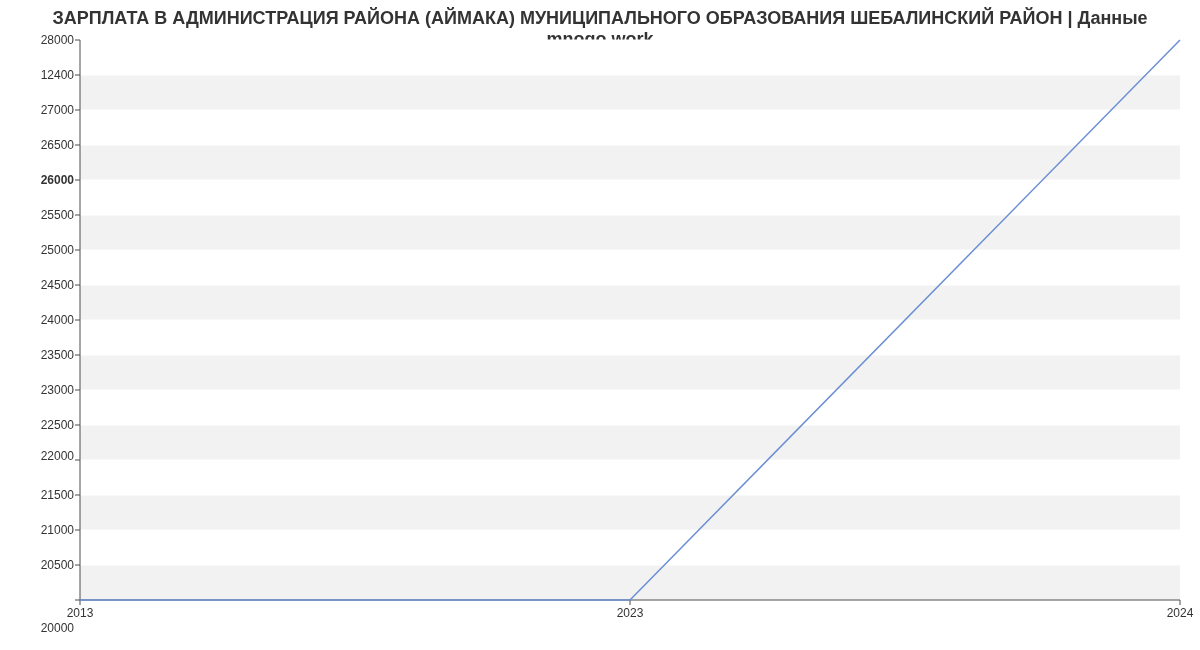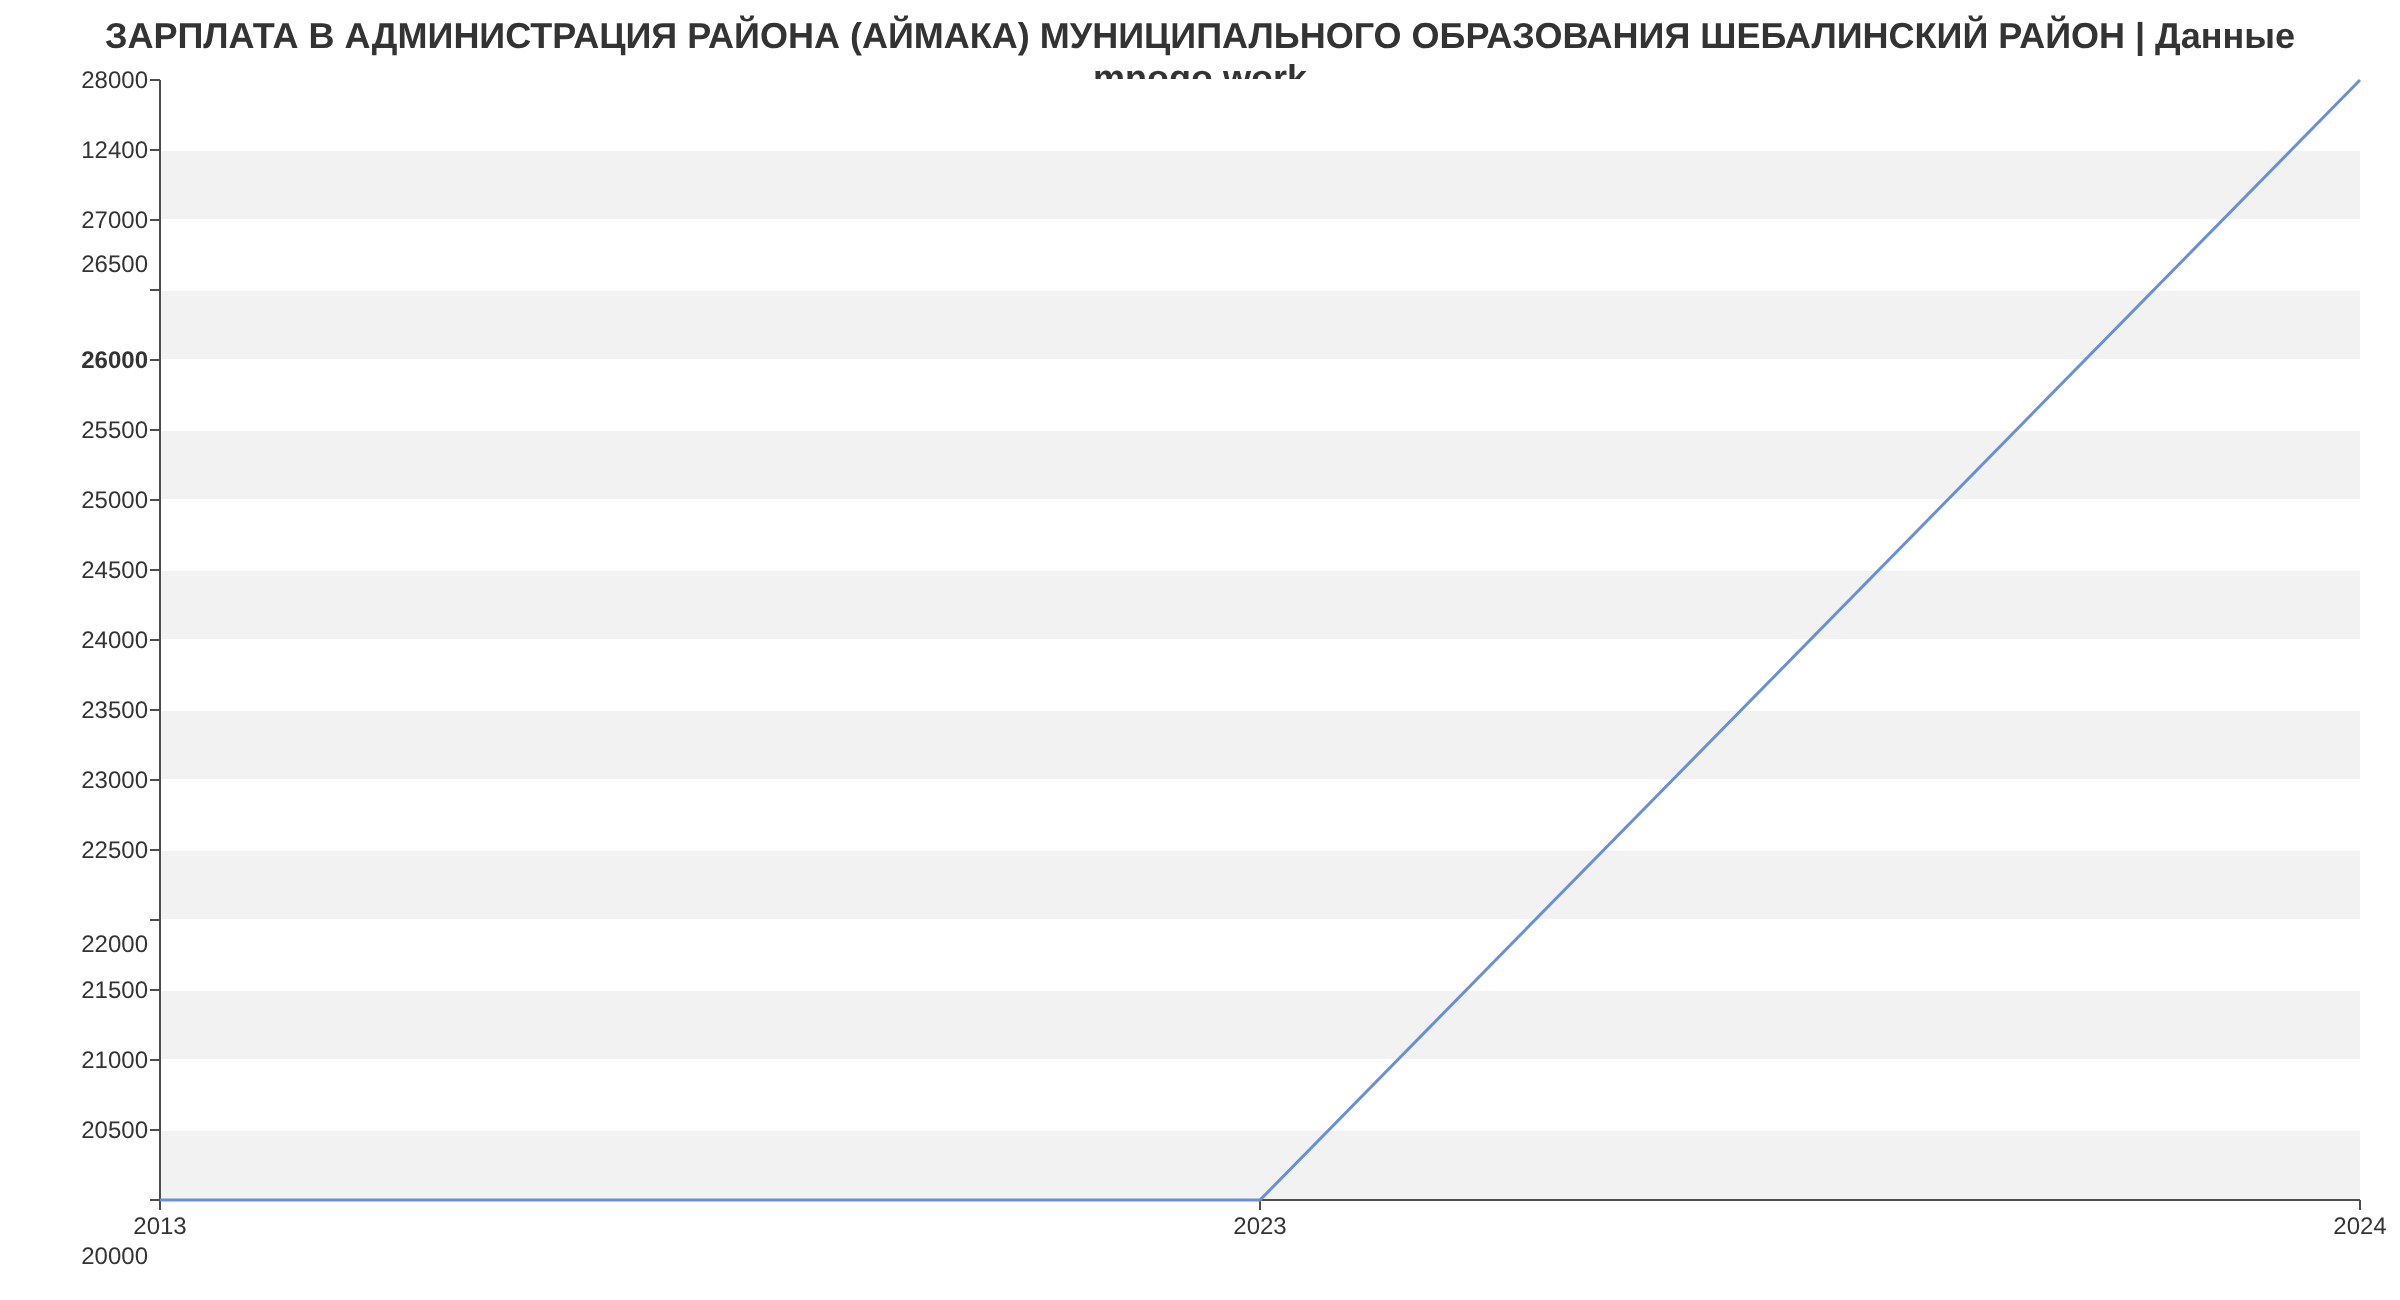--- a/index.html
+++ b/index.html
@@ -118,30 +118,30 @@
         <line x1="-5" y1="35" x2="0" y2="35" stroke="#4d4d4d" stroke-width="1"></line>
         <line x1="-5" y1="0" x2="0" y2="0" stroke="#4d4d4d" stroke-width="1"></line>
         <polyline points="0,560 550,560 1100,0" fill="none" stroke="#6b8fd4" stroke-width="1.5" stroke-linejoin="round"></polyline>
       </svg>
   </div>
   <div id="y-labels">
       <div class="y-tick-label" style="top: 628px; text-align: center;">20000</div>
       <div class="y-tick-label" style="top: 565px;">20500</div>
       <div class="y-tick-label" style="top: 530px;">21000</div>
       <div class="y-tick-label" style="top: 495px; text-align: right;">21500</div>
-      <div class="y-tick-label" style="top: 472px;">22000</div>
+      <div class="y-tick-label" style="top: 456px;">22000</div>
       <div class="y-tick-label" style="top: 425px;">22500</div>
       <div class="y-tick-label" style="top: 390px;">23000</div>
       <div class="y-tick-label" style="top: 355px;">23500</div>
       <div class="y-tick-label" style="top: 320px;">24000</div>
       <div class="y-tick-label" style="top: 285px;">24500</div>
       <div class="y-tick-label" style="top: 250px;">25000</div>
       <div class="y-tick-label" style="top: 215px;">25500</div>
       <div class="y-tick-label" style="top: 180px; font-weight: bold;">26000</div>
-      <div class="y-tick-label" style="top: 132px;">26500</div>
+      <div class="y-tick-label" style="top: 145px;">26500</div>
       <div class="y-tick-label" style="top: 110px;">27000</div>
       <div class="y-tick-label" style="top: 75px;">12400</div>
       <div class="y-tick-label" style="top: 40px;">28000</div>
     </div>
   <div id="x-labels">
       <div class="x-tick-label" style="left: 80px;">2013</div>
       <div class="x-tick-label" style="left: 630px;">2023</div>
       <div class="x-tick-label" style="left: 1180px;">2024</div>
     </div>
 </div>

